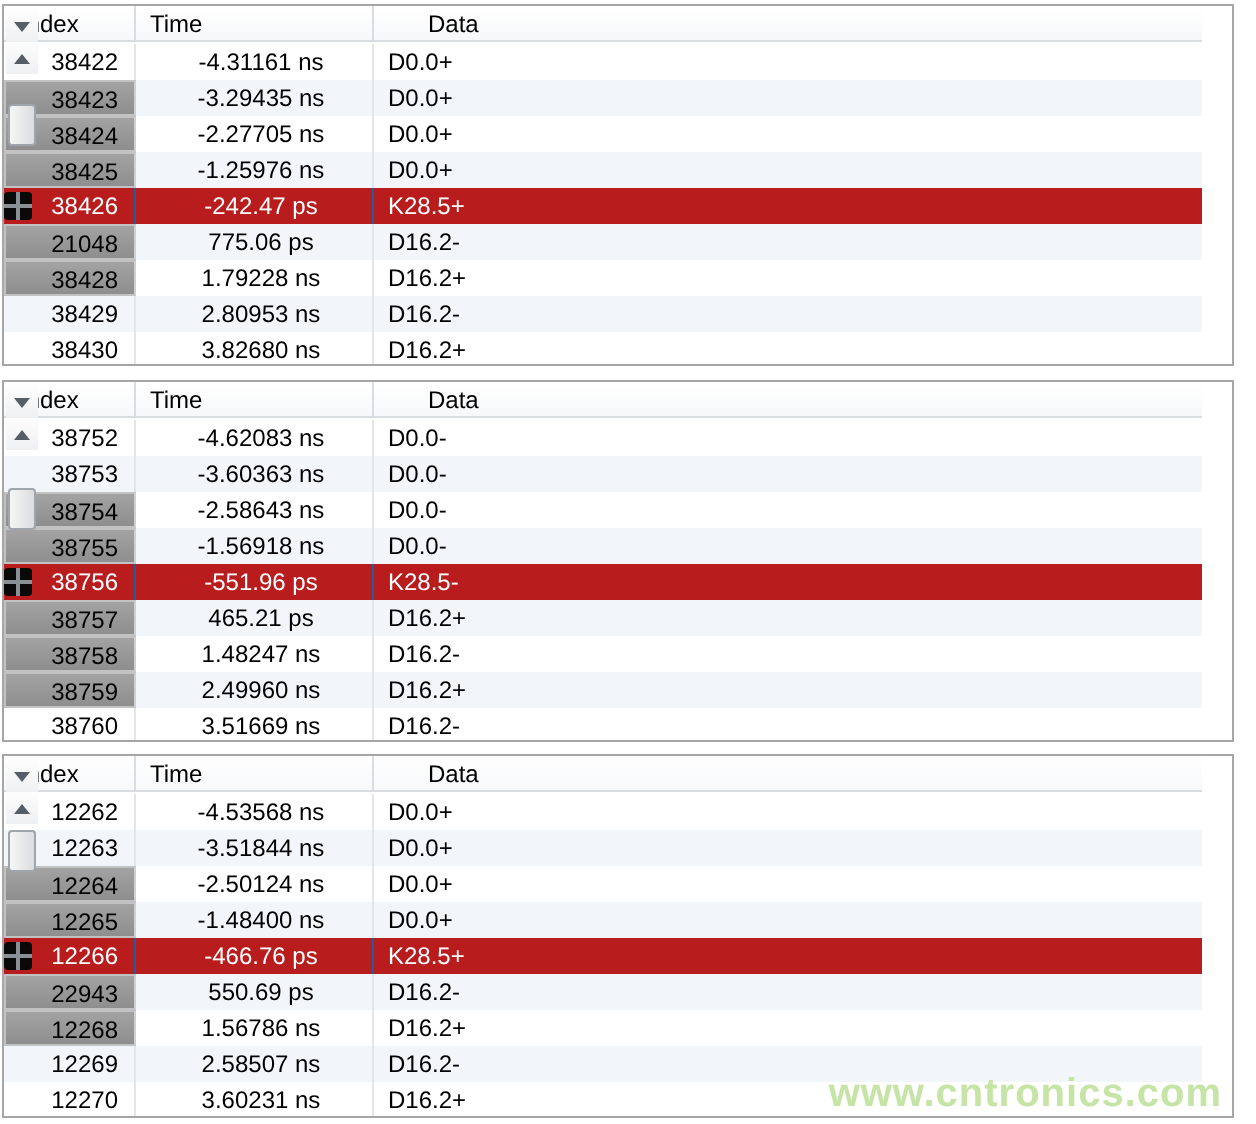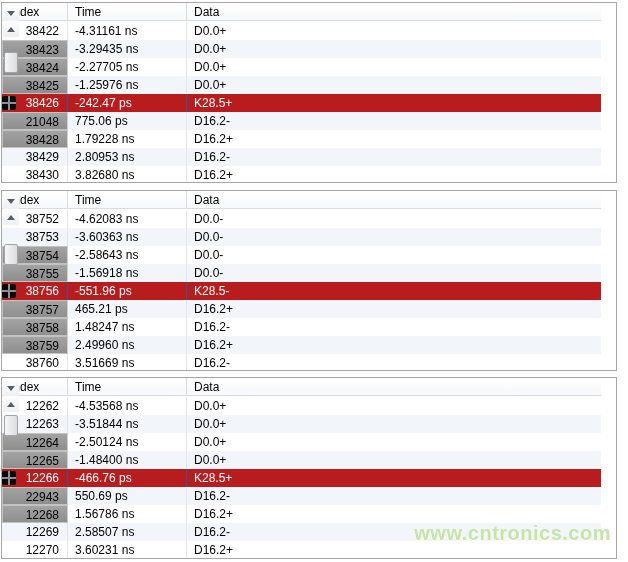--- a/index.html
+++ b/index.html
@@ -30,42 +30,42 @@
     height: 18px;
     line-height: 18px;
     background: linear-gradient(#ffffff, #f7f8fa);
     border-bottom: 1px solid #d9dde2;
     font-size: 12px;
     color: #000000;
   }
   .h-cell { padding-left: 7px; border-right: 1px solid #d9dde2; overflow: hidden; white-space: nowrap; }
   .h-idx  { width: 66px; padding-left: 8px; }
   .h-time { width: 119px; }
-  .h-data { flex: 1; border-right: none; }
+  .h-data { flex: 1; border-right: none; margin-left: 20px; }
 
   .rows { position: absolute; top: 19px; left: 0; right: 0; bottom: 0; }
 
   .row {
     display: flex;
     height: 18px;
     line-height: 18px;
     font-size: 12px;
     color: #000000;
     background: #ffffff;
   }
   .row.stripe { background: #f2f5f9; }
   .cell { overflow: hidden; white-space: nowrap; }
   .c-idx {
     width: 66px;
     text-align: right;
     padding-right: 8px;
     border-right: 1px solid #e2e6eb;
     position: relative;
   }
-  .c-time { width: 119px; padding-left: 7px; border-right: 1px solid #e2e6eb; }
+  .c-time { width: 119px; padding-left: 7px; border-right: 1px solid #e2e6eb; text-align: center; }
   .c-data { flex: 1; padding-left: 7px; }
 
   .row.marked .c-idx {
     background: linear-gradient(#a3a3a3, #8e8e8e);
     border: 1px solid #c2c2c2;
     border-right: 1px solid #d0d0d0;
   }
   .row.selected { background: #b91c1c; color: #ffffff; }
   .row.selected .c-idx  { border-right: 1px solid #1d5da3; }
   .row.selected .c-time { border-right: 1px solid #1d5da3; }
@@ -103,21 +103,21 @@
   .sb-thumb {
     position: absolute;
     left: 1px; width: 14px; height: 21px;
     background: linear-gradient(to right, #f6f6f6, #dcdddf);
     border: 1px solid #9fa5ab;
     border-radius: 2px;
   }
 
   .watermark {
     position: absolute;
-    right: 17px; bottom: 17px;
+    right: 17px; bottom: 3px;
     font-size: 20px;
     font-weight: bold;
     letter-spacing: 0.5px;
     color: #c5e4a5;
     text-shadow: 0 0 1px #ffffff, 0 1px 1px rgba(255,255,255,0.9);
     z-index: 10;
     pointer-events: none;
   }
 </style>
 </head>

